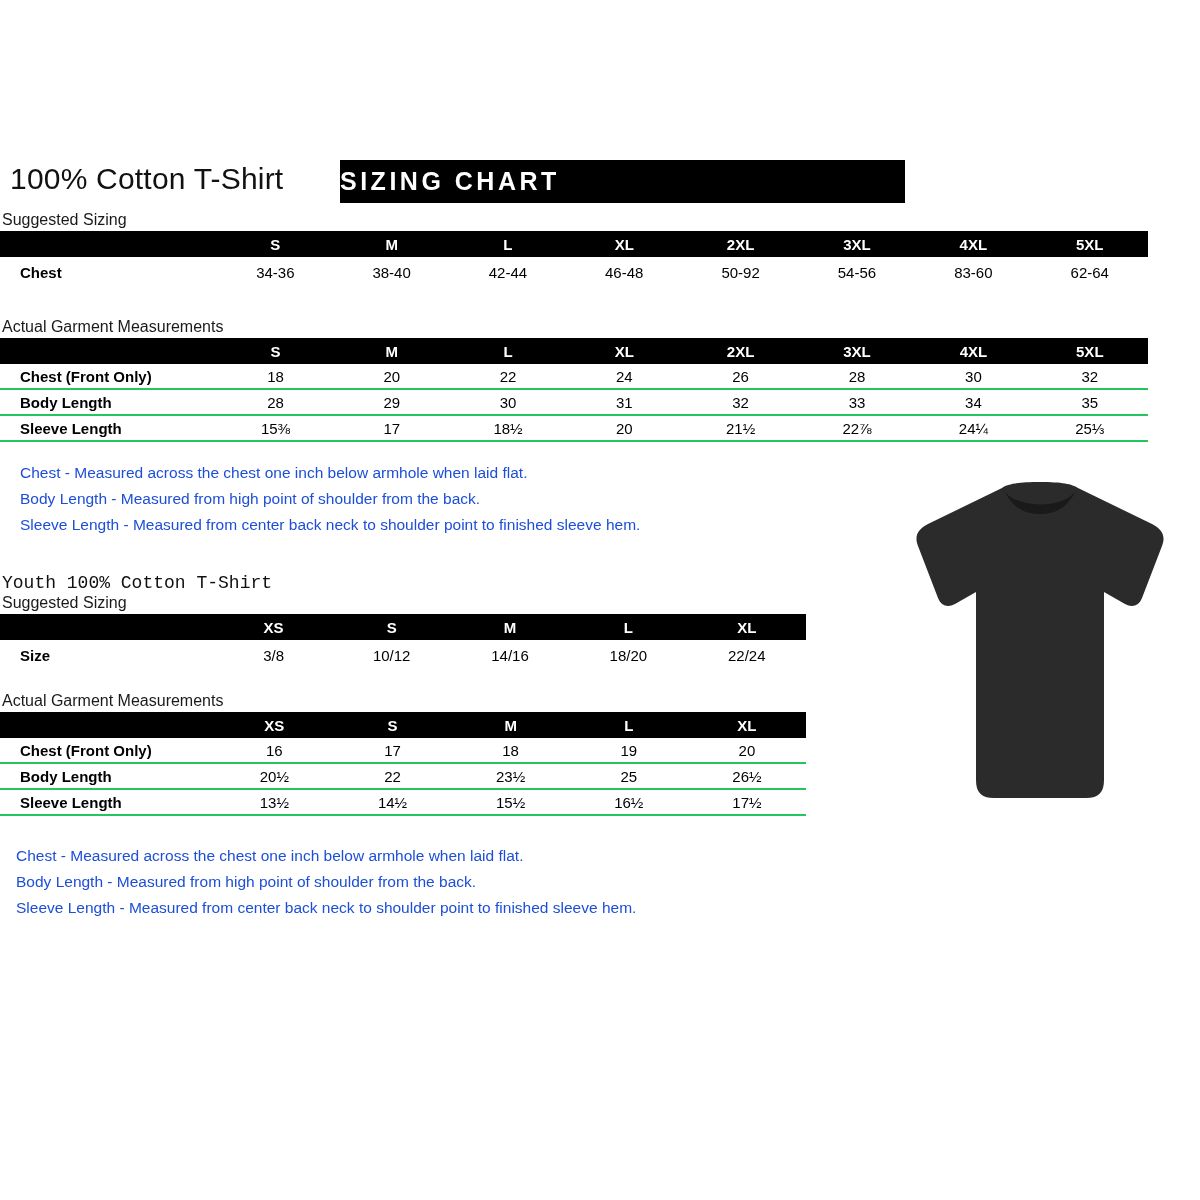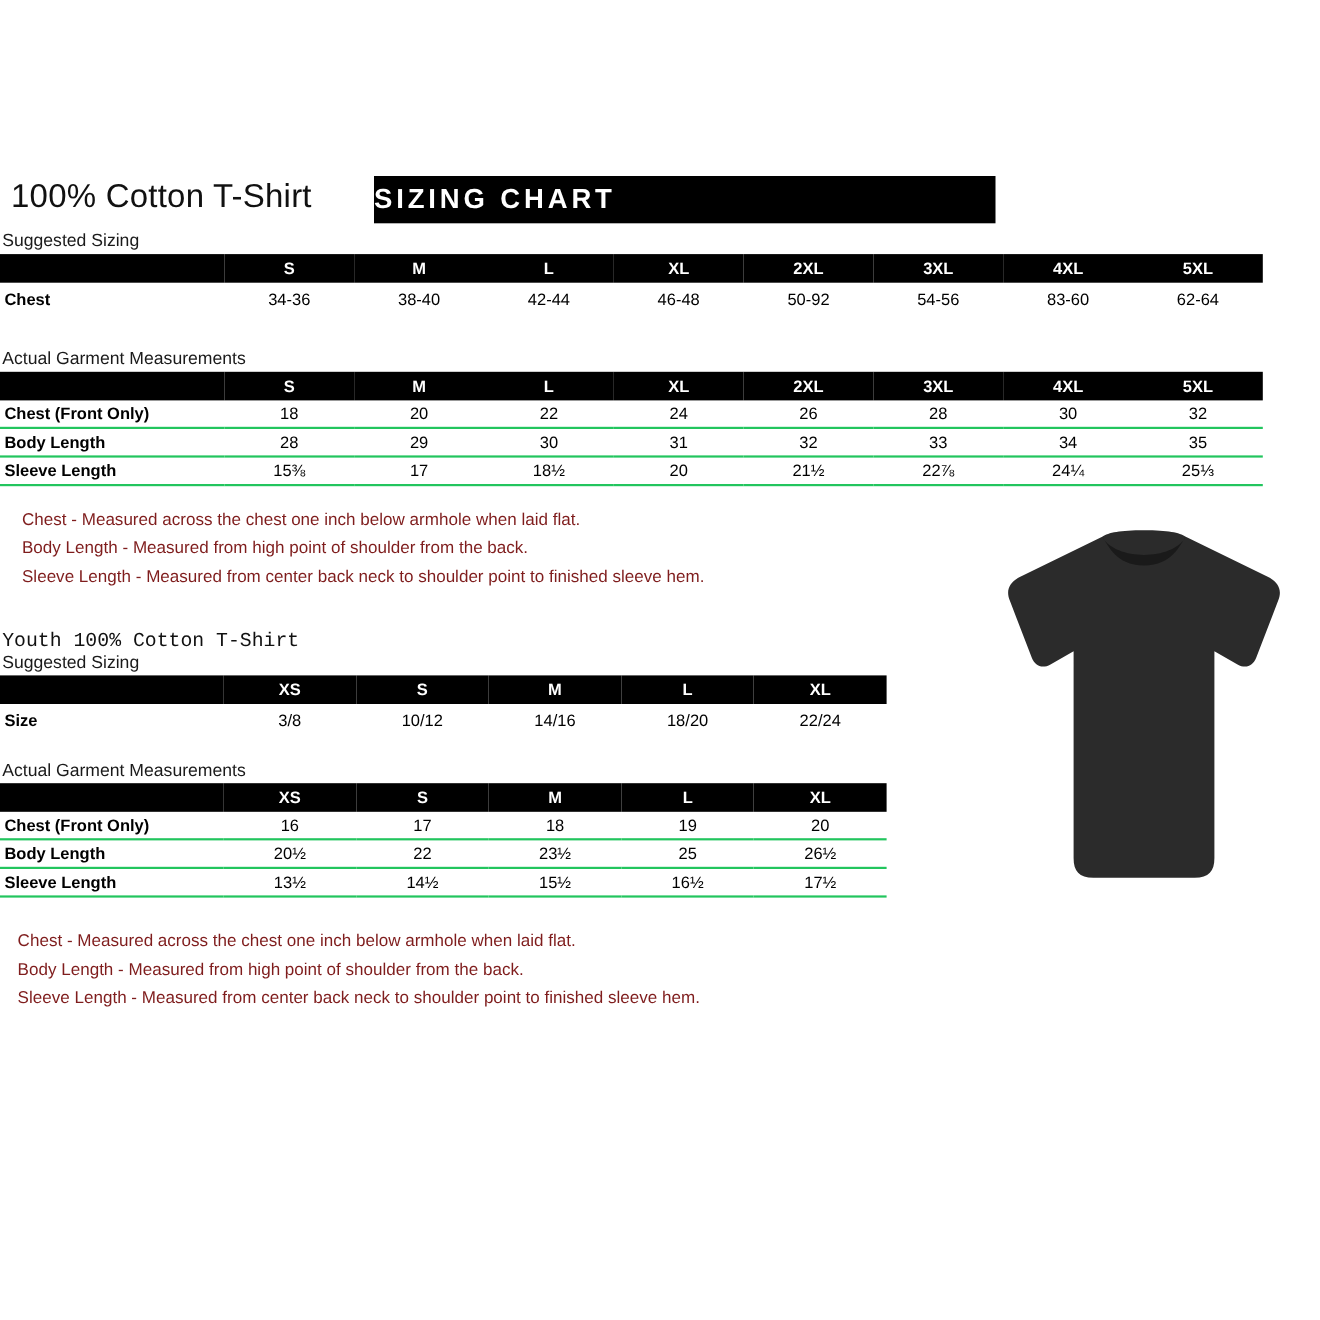--- a/index.html
+++ b/index.html
@@ -105,21 +105,21 @@
     color: #ffffff;
     font-weight: bold;
     font-size: 15px;
     height: 26px;
   }
   table.size-table thead th.rowlabel-head {
     background: #000000;
   }
   table.size-table td.rowlabel {
     text-align: left;
-    padding-left: 4px;
+    padding-left: 20px;
     font-weight: bold;
     font-size: 15px;
   }
   table.size-table tbody tr.ruled td {
     border-bottom: 2px solid #22c55e;
   }
 
   
   #adult-suggested { left: 0px; top: 231px; width: 1148px; }
   #adult-suggested td, #adult-suggested th { }
@@ -141,21 +141,21 @@
 
   #youth-actual { left: 0px; top: 712px; width: 806px; }
   #youth-actual .c0 { width: 200px; }
   #youth-actual .c { width: 121px; }
   #youth-actual tbody td { height: 24px; }
 
   
   .notes {
     position: absolute;
     font-size: 15.5px;
-    color: #7f1d1d;
+    color: #1d4ed8;
     line-height: 26px;
   }
   #notes-adult { left: 20px; top: 460px; }
   #notes-youth { left: 16px; top: 843px; }
   .notes div { white-space: nowrap; }
 
   
   .shirt-wrap {
     position: absolute;
     left: 890px;

